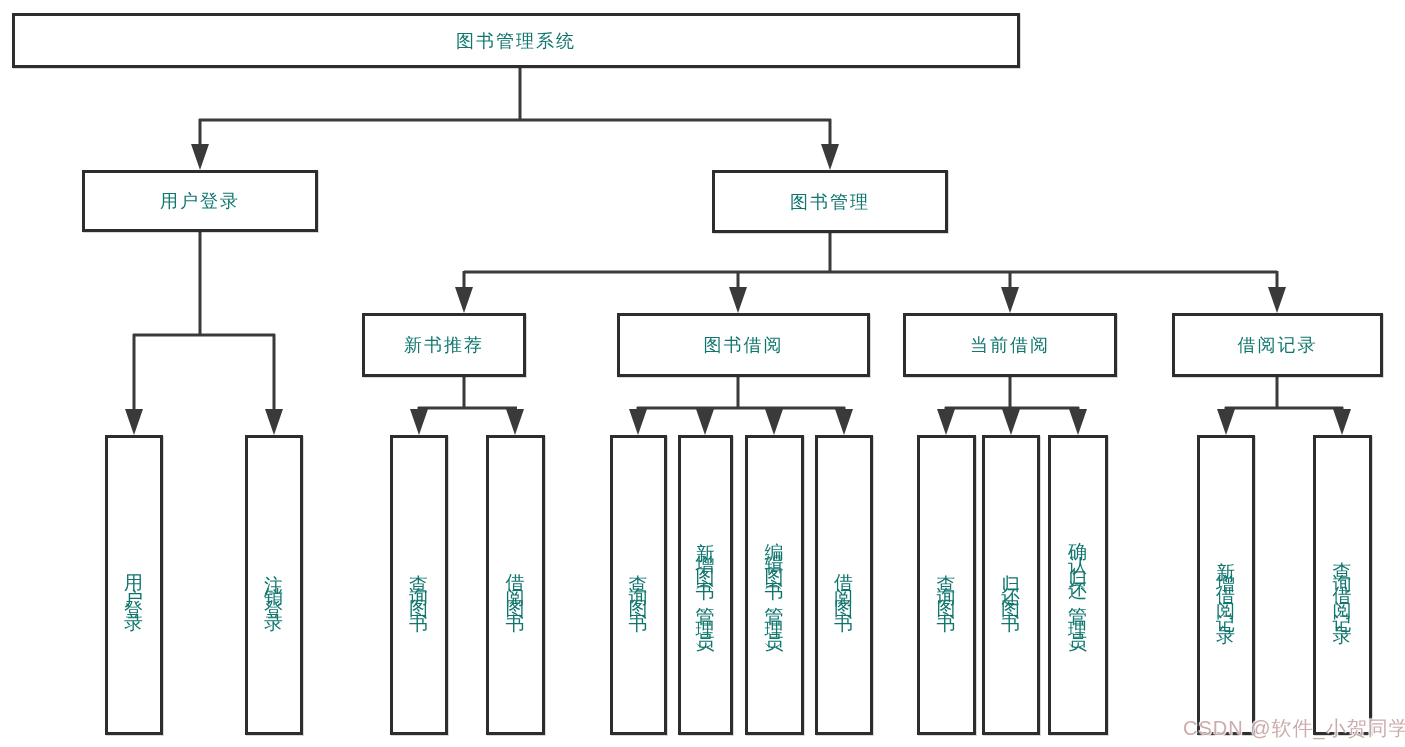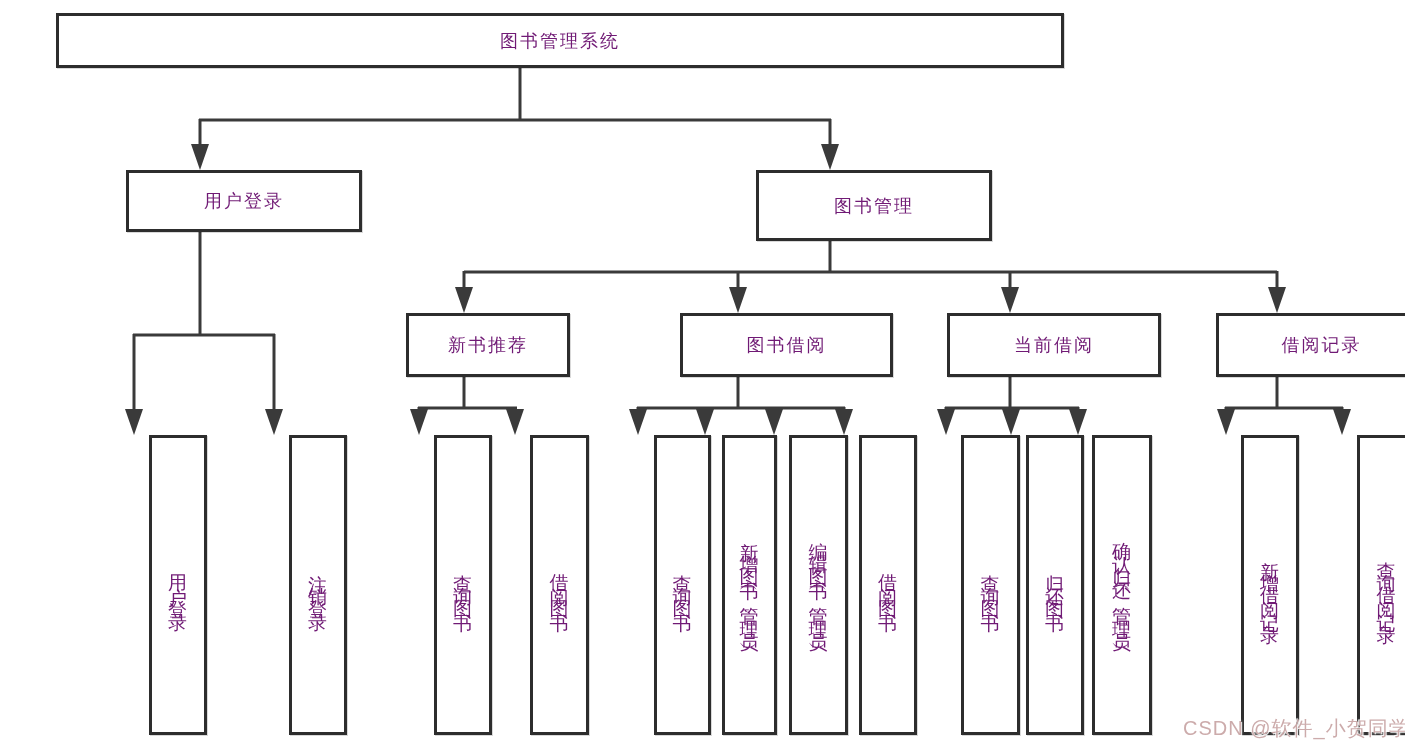--- a/index.html
+++ b/index.html
@@ -19,24 +19,23 @@
   .ln { stroke: #3a3a3a; stroke-width: 3; fill: none; }
   .ar { fill: #3a3a3a; stroke: none; }
   .node {
     position: absolute;
     box-sizing: border-box;
     border: 3px solid #2d2d2d;
     background: #ffffff;
     display: flex;
     align-items: center;
     justify-content: center;
-    color: #701a75;
+    color: #0f766e;
     z-index: 2;
     box-shadow: 1px 1px 0 rgba(0,0,0,0.15);
-    margin-left: 44px;
   }
   .node .lbl {
     font-size: 18px;
     letter-spacing: 2px;
     white-space: nowrap;
   }
   .node.vbox .lbl {
     writing-mode: vertical-rl;
     text-orientation: mixed;
     font-size: 19px;
@@ -137,28 +136,28 @@
     </g>
   </svg>
 
   <div class="node root-box" style="left:12px; top:13px; width:1008px; height:55px;">
     <span class="lbl">图书管理系统</span>
   </div>
 
   <div class="node" style="left:82px; top:170px; width:236px; height:62px;">
     <span class="lbl">用户登录</span>
   </div>
-  <div class="node" style="left:712px; top:170px; width:236px; height:71px;">
+  <div class="node" style="left:712px; top:170px; width:236px; height:63px;">
     <span class="lbl">图书管理</span>
   </div>
 
   <div class="node" style="left:362px; top:313px; width:164px; height:64px;">
     <span class="lbl">新书推荐</span>
   </div>
-  <div class="node" style="left:636px; top:313px; width:213px; height:64px;">
+  <div class="node" style="left:617px; top:313px; width:253px; height:64px;">
     <span class="lbl">图书借阅</span>
   </div>
   <div class="node" style="left:903px; top:313px; width:214px; height:64px;">
     <span class="lbl">当前借阅</span>
   </div>
   <div class="node" style="left:1172px; top:313px; width:211px; height:64px;">
     <span class="lbl">借阅记录</span>
   </div>
 
   <div class="node vbox" style="left:105px; top:435px; width:58px; height:300px;">

